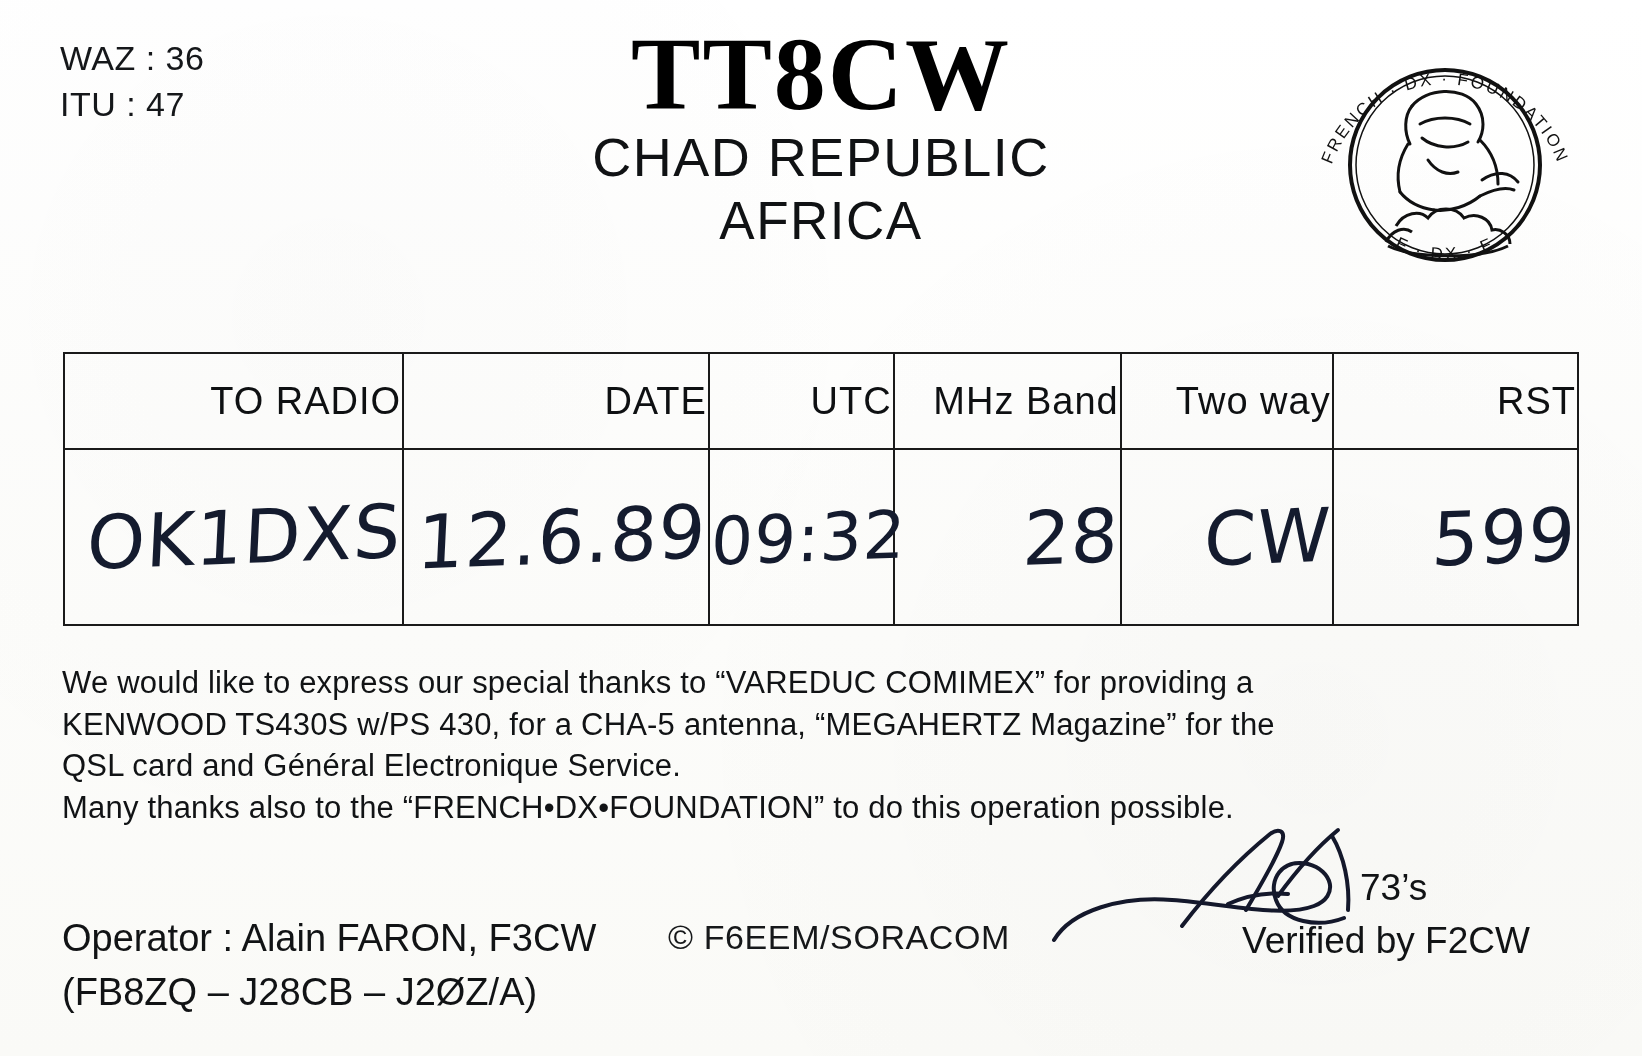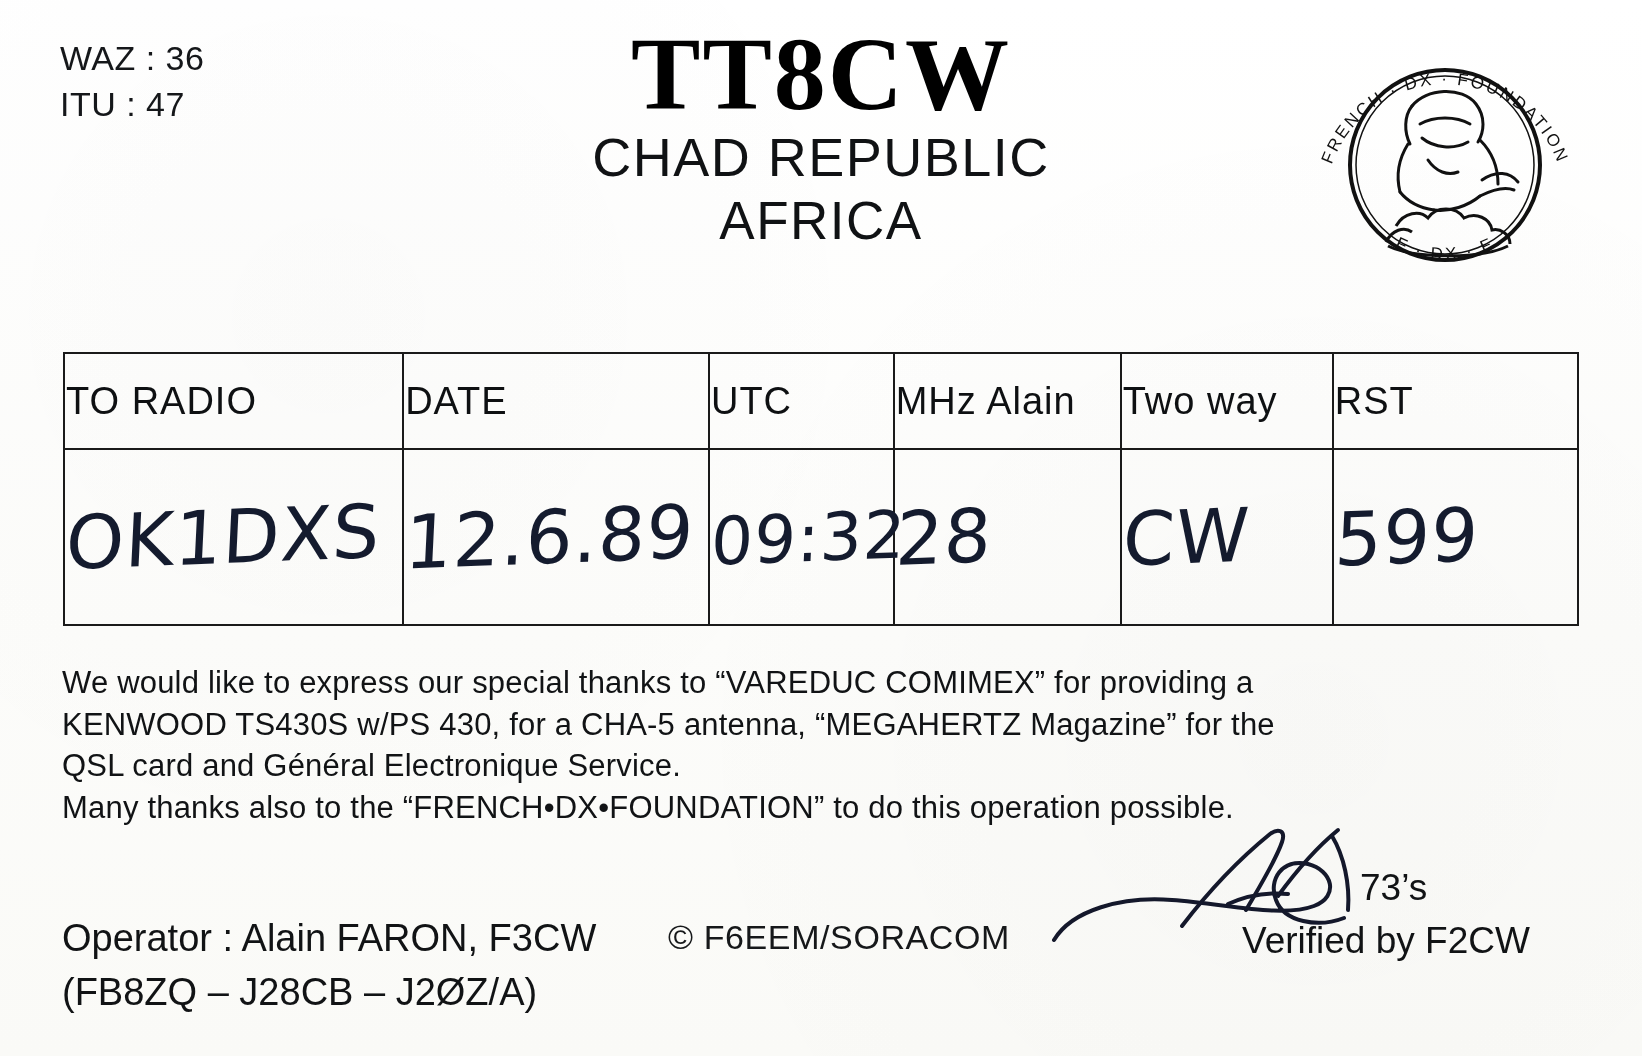--- a/index.html
+++ b/index.html
@@ -81,21 +81,21 @@
   .qso-table {
     position: absolute;
     left: 63px;
     top: 352px;
     width: 1516px;
     border-collapse: collapse;
     table-layout: fixed;
   }
   .qso-table th, .qso-table td {
     border: 2.5px solid #1a1a1a;
-    text-align: left;
+    text-align: right;
     color: #0e1012;
   }
   .qso-table th {
     height: 92px;
     font-weight: normal;
     font-size: 38px;
     letter-spacing: 1px;
   }
   .qso-table td {
     height: 172px;
@@ -221,21 +221,21 @@
       <col style="width:12.2%">
       <col style="width:15.0%">
       <col style="width:14.0%">
       <col style="width:16.2%">
     </colgroup>
     <thead>
       <tr>
         <th>TO RADIO</th>
         <th>DATE</th>
         <th>UTC</th>
-        <th>MHz Alain</th>
+        <th>MHz Band</th>
         <th>Two way</th>
         <th>RST</th>
       </tr>
     </thead>
     <tbody>
       <tr>
         <td><span class="hand">OK1DXS</span></td>
         <td><span class="hand">12.6.89</span></td>
         <td><span class="hand small">09:32</span></td>
         <td><span class="hand">28</span></td>

